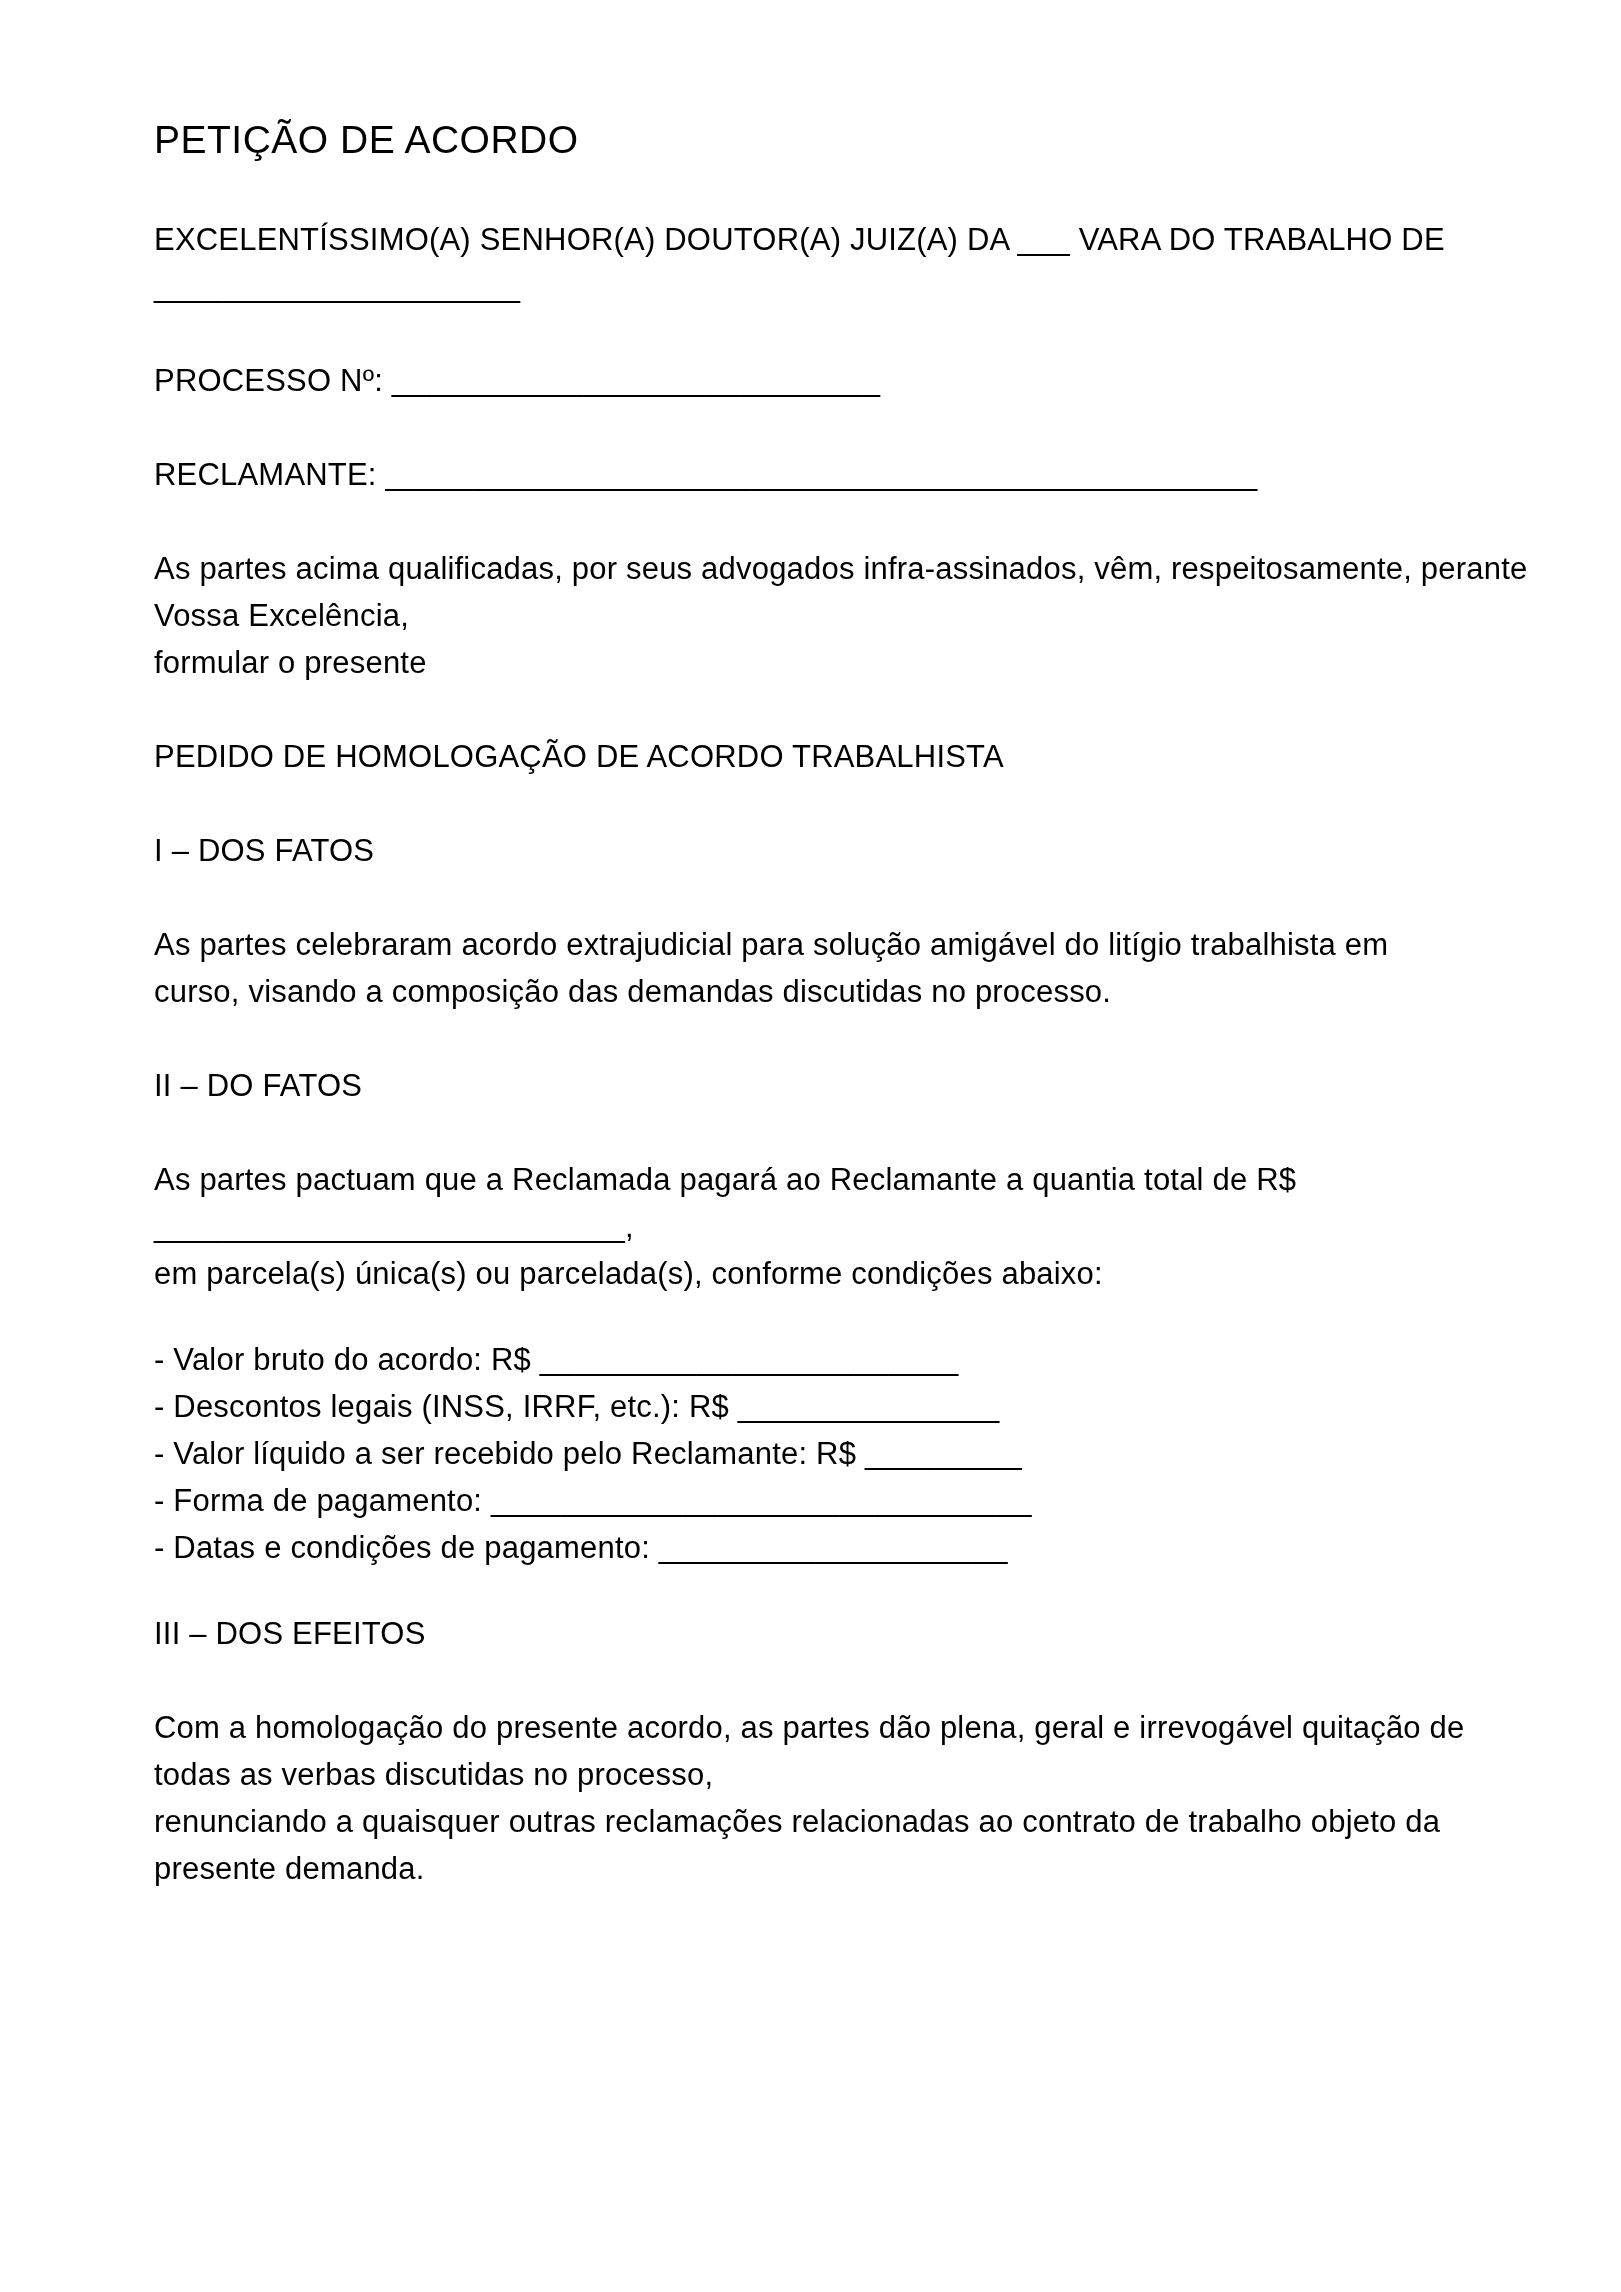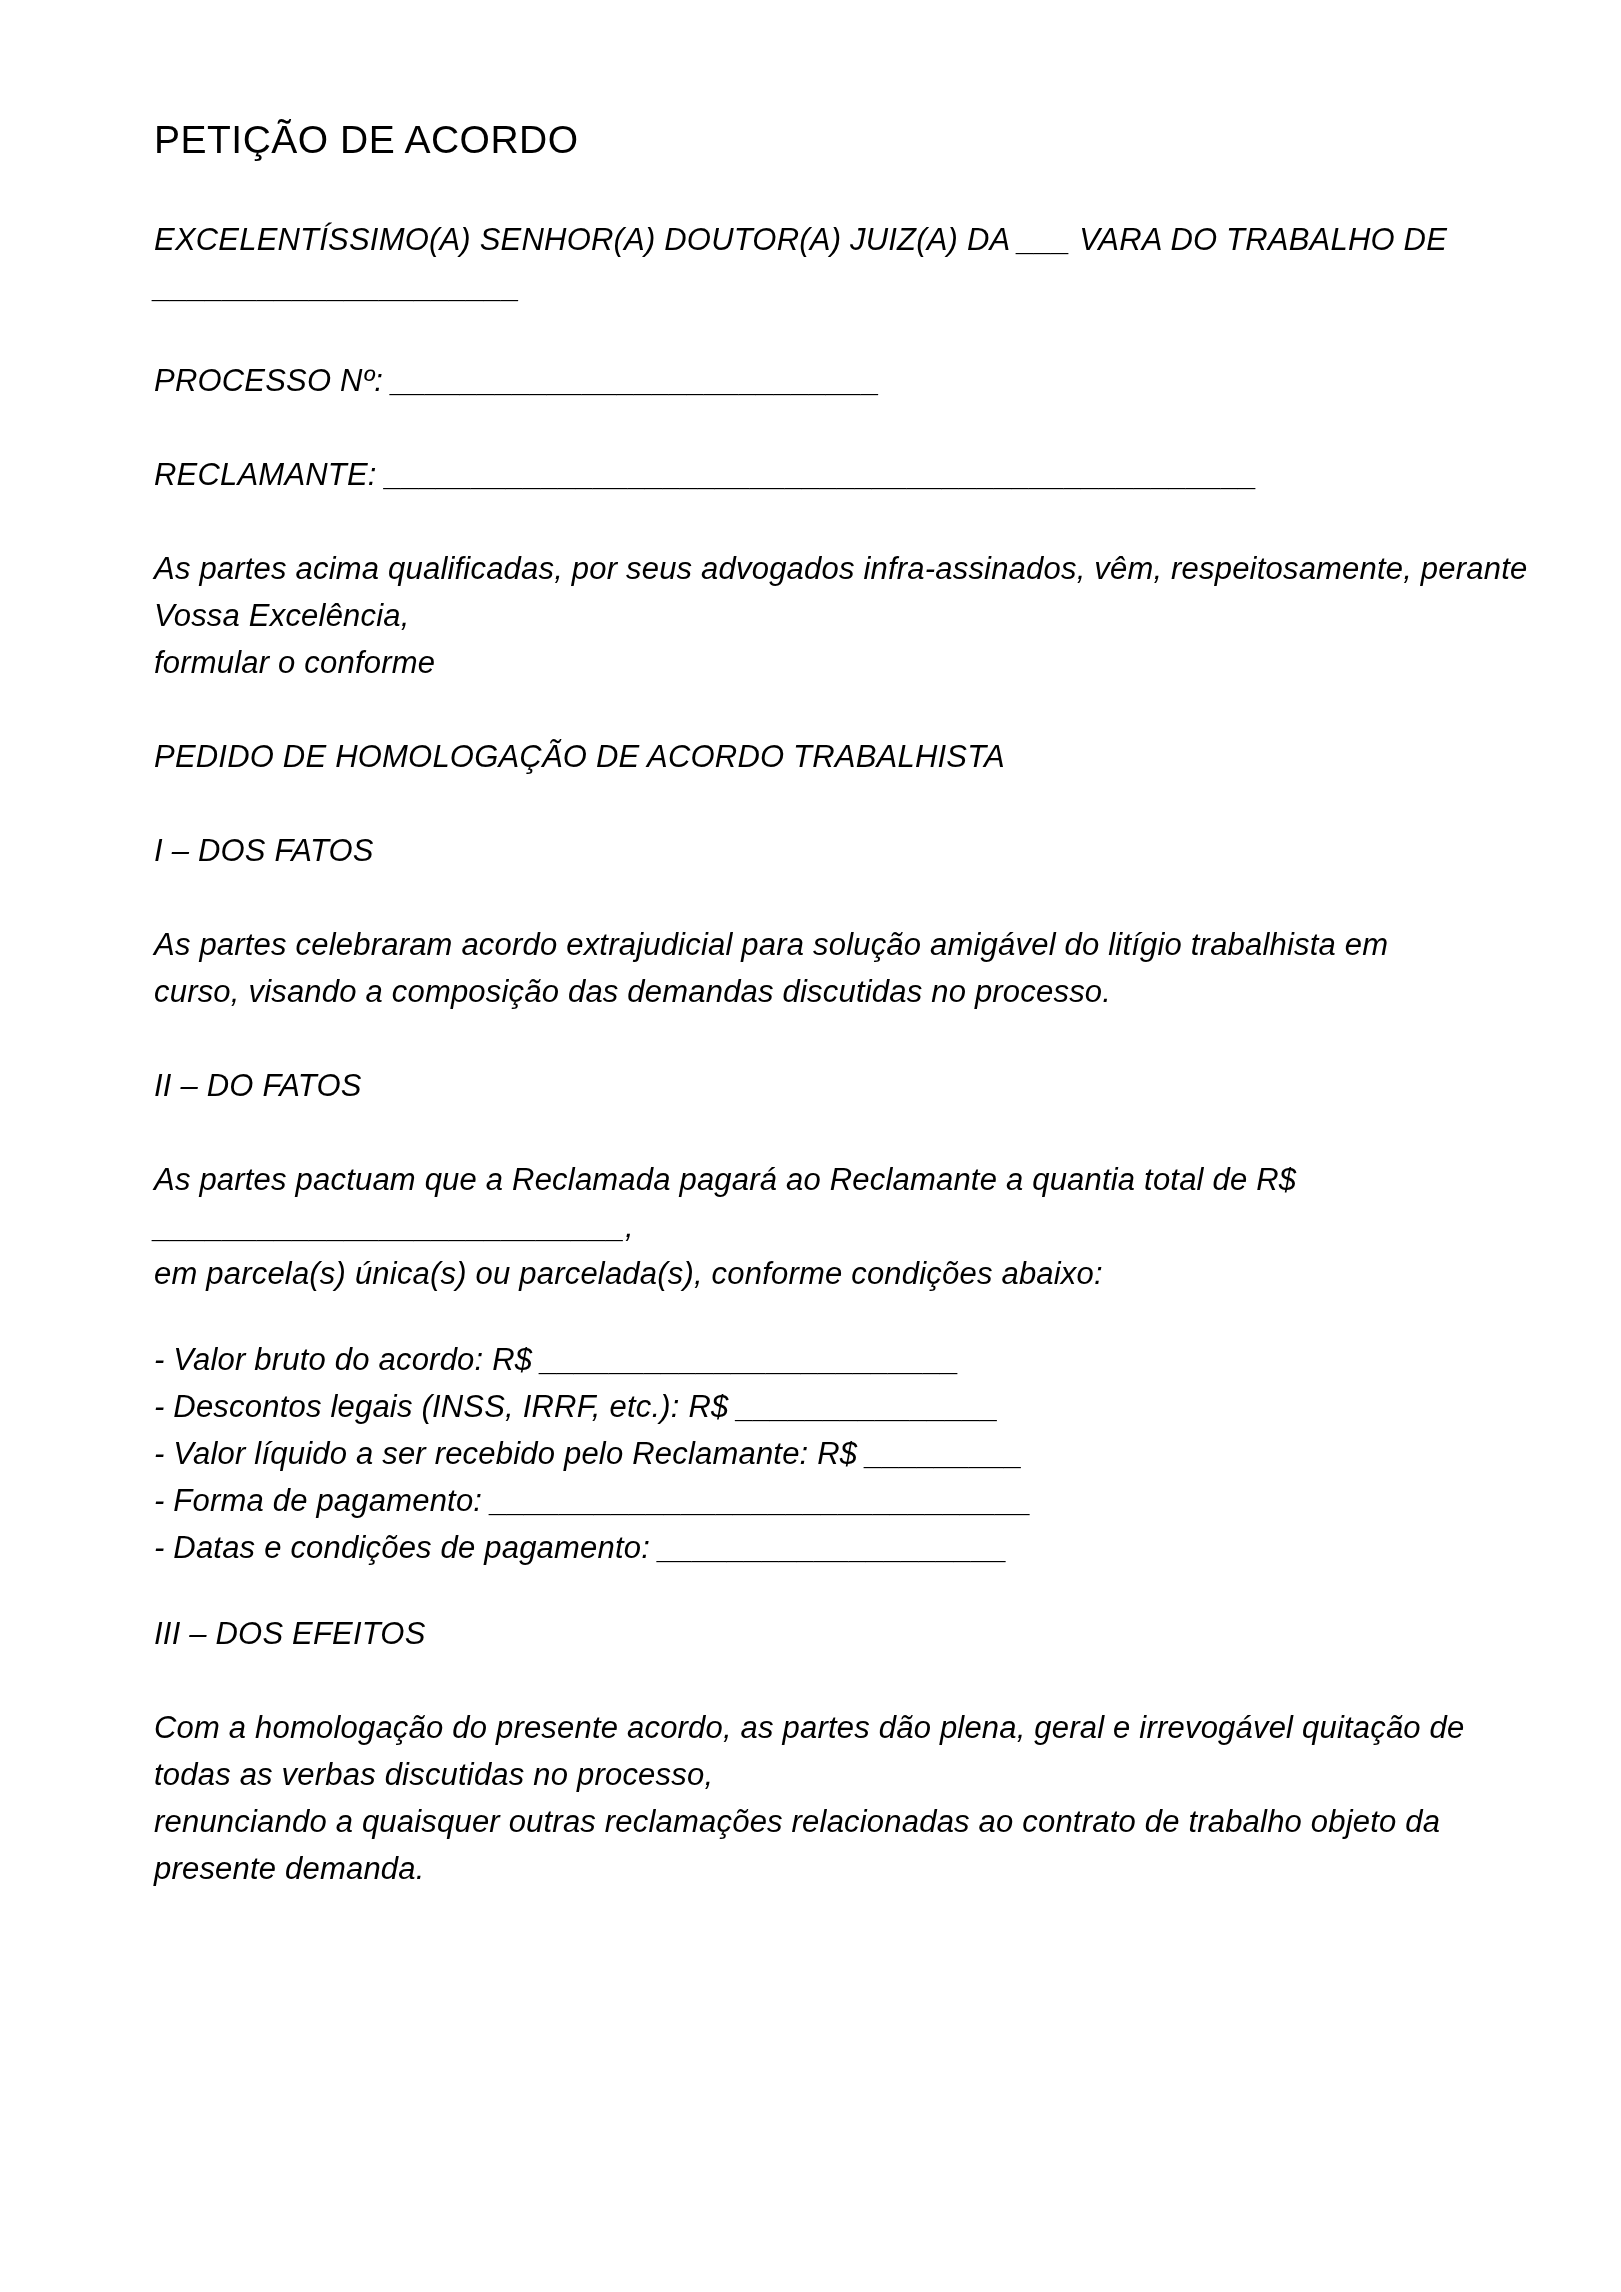--- a/index.html
+++ b/index.html
@@ -25,21 +25,20 @@
   .doc-title {
     font-size: 39px;
     line-height: 59px;
     text-align: left;
     margin: 0 0 47px 0;
     letter-spacing: 0.5px;
     white-space: pre;
   }
   .para {
     margin: 0 0 47px 0;
-    font-style: italic;
   }
   .para.tight {
     margin-bottom: 39px;
   }
   .line {
     font-size: 31px;
     line-height: 47px;
     white-space: pre;
     letter-spacing: 0.2px;
   }
@@ -60,21 +59,21 @@
     <div class="line">PROCESSO Nº: ____________________________</div>
   </div>
 
   <div class="para">
     <div class="line">RECLAMANTE: __________________________________________________</div>
   </div>
 
   <div class="para">
     <div class="line">As partes acima qualificadas, por seus advogados infra-assinados, vêm, respeitosamente, perante</div>
     <div class="line">Vossa Excelência,</div>
-    <div class="line">formular o conforme</div>
+    <div class="line">formular o presente</div>
   </div>
 
   <div class="para">
     <div class="line">PEDIDO DE HOMOLOGAÇÃO DE ACORDO TRABALHISTA</div>
   </div>
 
   <div class="para">
     <div class="line">I – DOS FATOS</div>
   </div>
 

